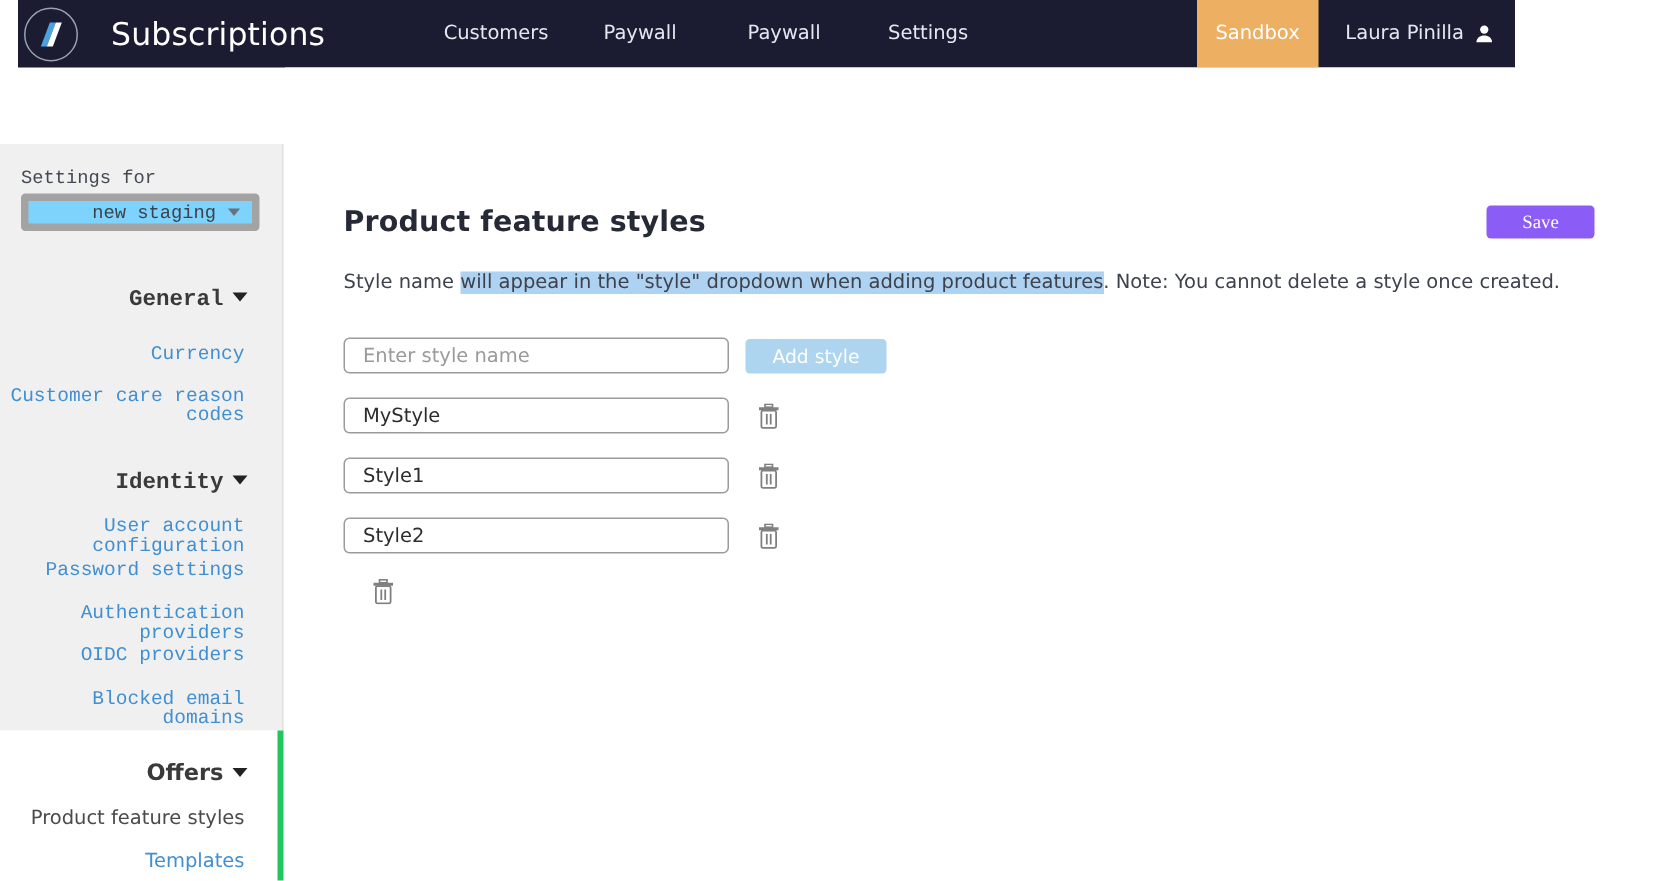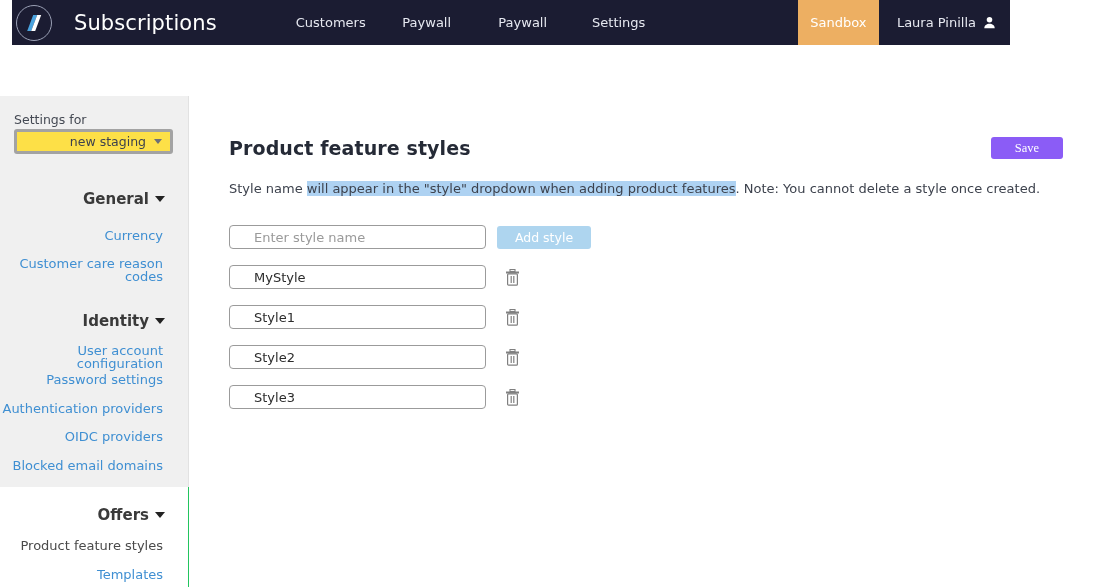--- a/index.html
+++ b/index.html
@@ -95,43 +95,44 @@
 
   
   .sidebar {
     position: absolute;
     top: 96px;
     left: 0;
     width: 189px;
     height: 391px;
     background: #f0f0f0;
     border-right: 1px solid #e2e2e2;
+    font-family: Liberation Mono, monospace;
   }
   .sidebar-lower {
     position: absolute;
     top: 487px;
     left: 0;
     width: 189px;
     height: 100px;
     background: #ffffff;
-    border-right: 1px solid #22c55e;
+    border-right: 4px solid #22c55e;
   }
   .settings-for-label {
     position: absolute;
     left: 14px; top: 16px;
     font-size: 12.5px;
     color: #444953;
   }
   .env-select {
     position: absolute;
     left: 14px; top: 33px;
     width: 159px;
     height: 25px;
-    background: #fde047;
-    border: 3px solid #a3a3a3;
+    background: #7dd3fc;
+    border: 5px solid #a3a3a3;
     border-radius: 3px;
     display: flex;
     align-items: center;
     justify-content: flex-end;
     padding-right: 8px;
     gap: 8px;
     font-size: 12.5px;
     color: #3d424d;
     cursor: pointer;
   }
@@ -223,21 +224,21 @@
     position: absolute;
     left: 39px;
     display: flex;
     align-items: center;
   }
   .style-input {
     width: 257px;
     height: 24px;
     border: 1px solid #9b9b9b;
     border-radius: 4px;
-    padding: 0 24px;
+    padding: 0 12px;
     font-size: 13px;
     font-family: inherit;
     color: #2c2c2c;
     background: #ffffff;
     outline: none;
   }
   .style-input::placeholder { color: #9a9a9a; }
   .add-style-button {
     margin-left: 11px;
     width: 94px;
@@ -387,21 +388,20 @@
           <rect x="1" y="2.5" width="13" height="2" fill="#808080"></rect>
           <rect x="2.6" y="4.8" width="9.8" height="11.4" rx="1" fill="none" stroke="#808080" stroke-width="1.2"></rect>
           <rect x="5.6" y="7" width="1.2" height="7" fill="#808080"></rect>
           <rect x="8.2" y="7" width="1.2" height="7" fill="#808080"></rect>
         </svg>
       </span>
     </button>
   </div>
 
   <div class="style-row" style="top:340px;">
-    <input class="style-input" type="text" value="Style3" style="">
     <button class="trash-btn">
       <span>
         <svg width="15" height="17" viewBox="0 0 15 17" aria-hidden="true">
           <rect x="5" y="0.5" width="5" height="2" fill="none" stroke="#808080" stroke-width="1.1"></rect>
           <rect x="1" y="2.5" width="13" height="2" fill="#808080"></rect>
           <rect x="2.6" y="4.8" width="9.8" height="11.4" rx="1" fill="none" stroke="#808080" stroke-width="1.2"></rect>
           <rect x="5.6" y="7" width="1.2" height="7" fill="#808080"></rect>
           <rect x="8.2" y="7" width="1.2" height="7" fill="#808080"></rect>
         </svg>
       </span>

